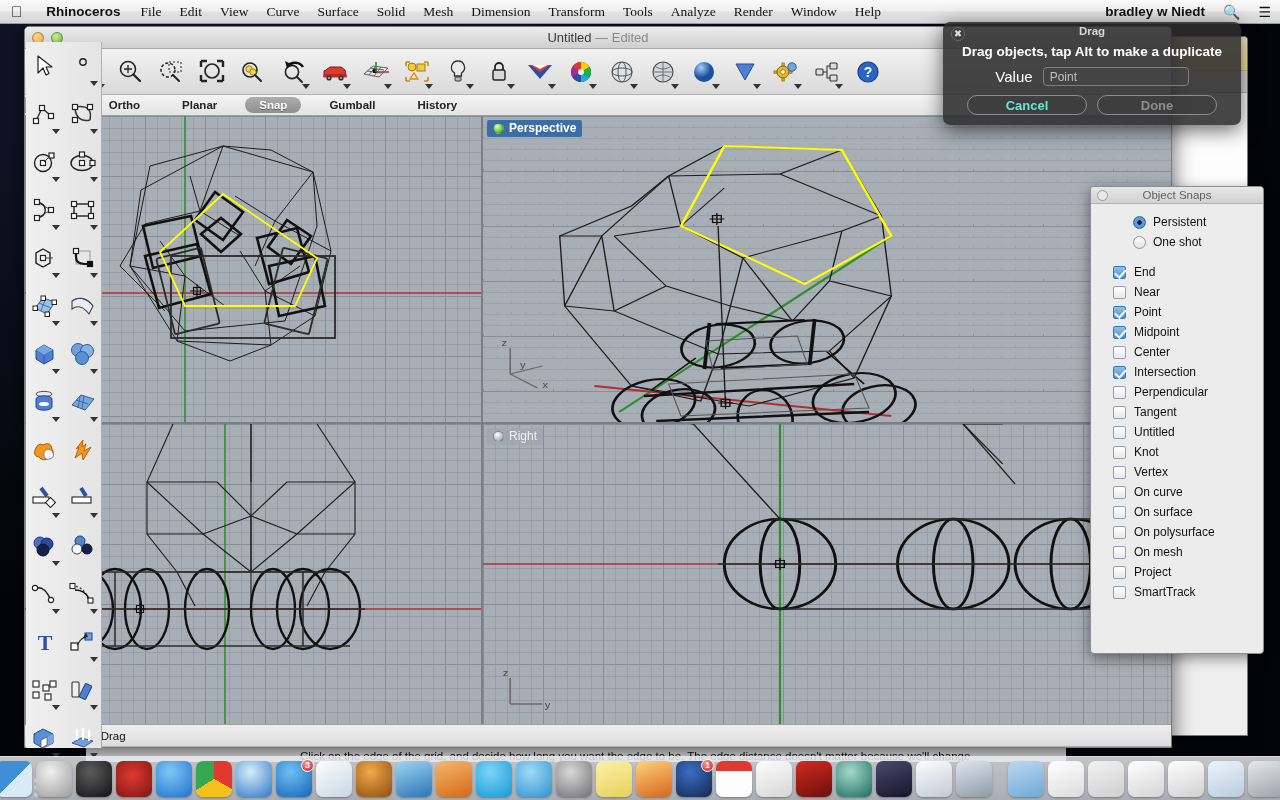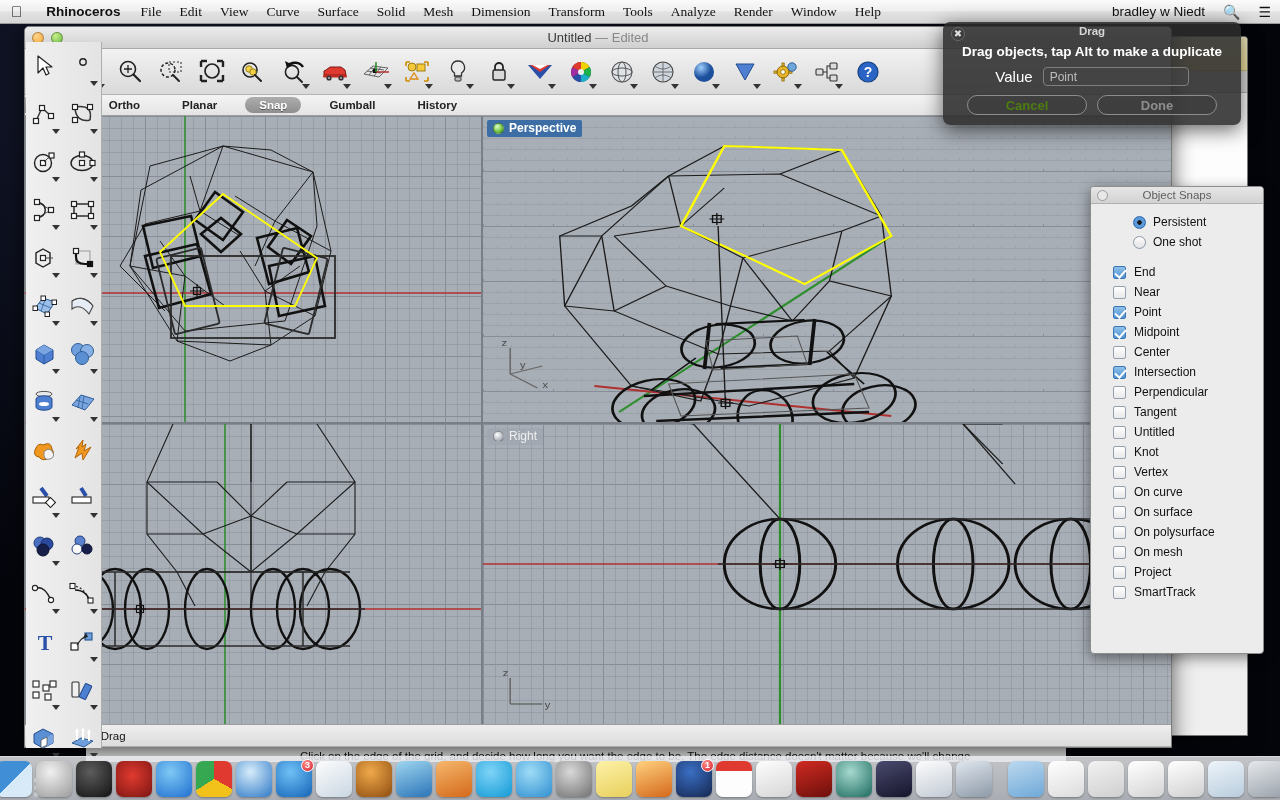--- a/index.html
+++ b/index.html
@@ -35,21 +35,21 @@
     position:absolute; left:0; top:0; width:1280px; height:24px;
     background:linear-gradient(to bottom,#fbfbfb 0%,#eeeeee 48%,#e2e2e2 52%,#d6d6d6 100%);
     border-bottom:1px solid #9a9a9a;
     display:flex; align-items:center; font-size:13.5px; color:#111;
     z-index:70;
   }
   #menubar .apple { padding:0 13px 0 11px; font-size:15px; line-height:1; }
   #menubar .app-name { font-weight:bold; padding:0 11px; }
   #menubar .mi { padding:0 9px; white-space:nowrap;font-family:Liberation Serif, serif; }
   #menubar .spacer { flex:1; }
-  #menubar .right-user { font-weight:normal; padding:0 9px; }
+  #menubar .right-user { font-weight:bold; padding:0 9px; }
   #menubar .right-ico { padding:0 9px; font-size:14px; }
 
   
   #rhino-window {
     position:absolute; left:24px; top:26px; width:1148px; height:722px;
     background:#d8d8d8;
     border:1px solid #7d7d7d; border-radius:5px 5px 0 0;
     box-shadow:0 6px 22px rgba(0,0,0,.65);
     z-index:20; overflow:hidden;
   }
@@ -171,21 +171,21 @@
     width:146px; height:19px; border:1px solid #7e7e7e; border-radius:4px;
     background:rgba(70,70,70,.45); color:#bdbdbd; font-size:12px;
     padding:0 6px; line-height:18px;
   }
   #drag-dialog .dd-btns { display:flex; justify-content:center; gap:10px; margin-top:9px; }
   #drag-dialog .dd-btn {
     width:120px; height:20px; border:1px solid #8d8d8d; border-radius:10px;
     background:rgba(58,58,58,.55); font-size:13px; font-weight:bold;
     display:flex; align-items:center; justify-content:center;
   }
-  #drag-dialog .dd-btn.primary { color:#4d7c0f; }
+  #drag-dialog .dd-btn.primary { color:#5eead4; }
   #drag-dialog .dd-btn.disabled { color:#8e8e8e; }
 
   
   #osnap-panel {
     position:absolute; left:1090px; top:186px; width:174px; height:468px;
     background:#ececec; border:1px solid #8d8d8d; border-radius:4px;
     box-shadow:0 4px 14px rgba(0,0,0,.45); z-index:95; font-size:12px; color:#111;
   }
   #osnap-panel .op-title {
     height:17px; background:linear-gradient(to bottom,#e6e6e6,#d2d2d2);

